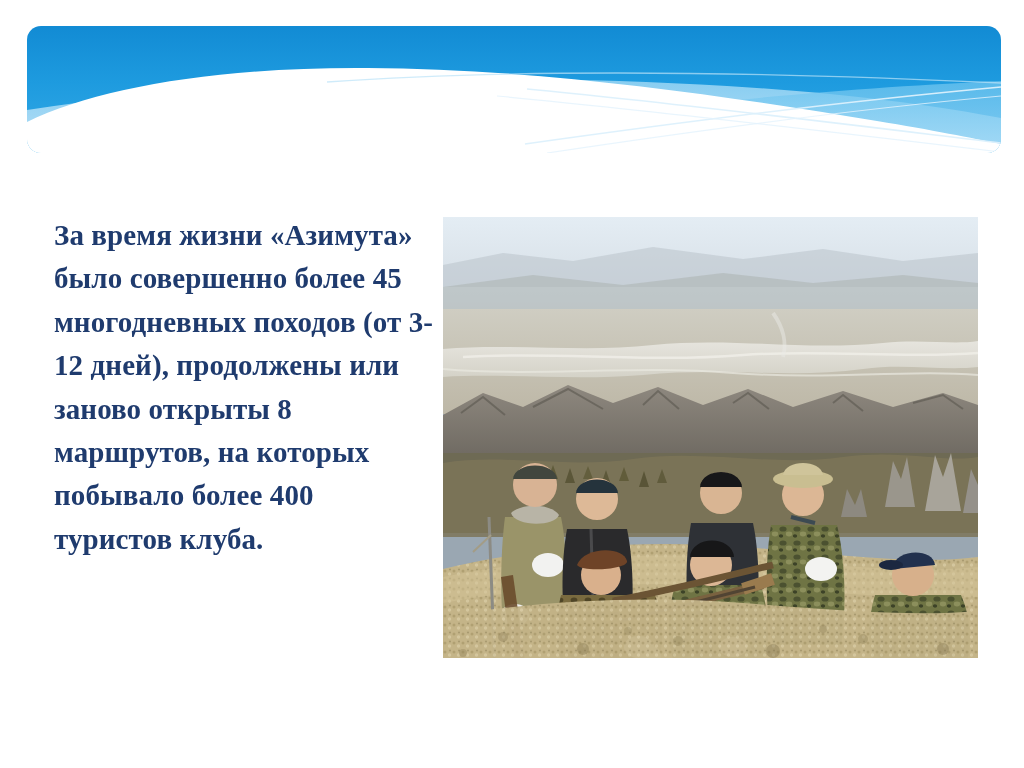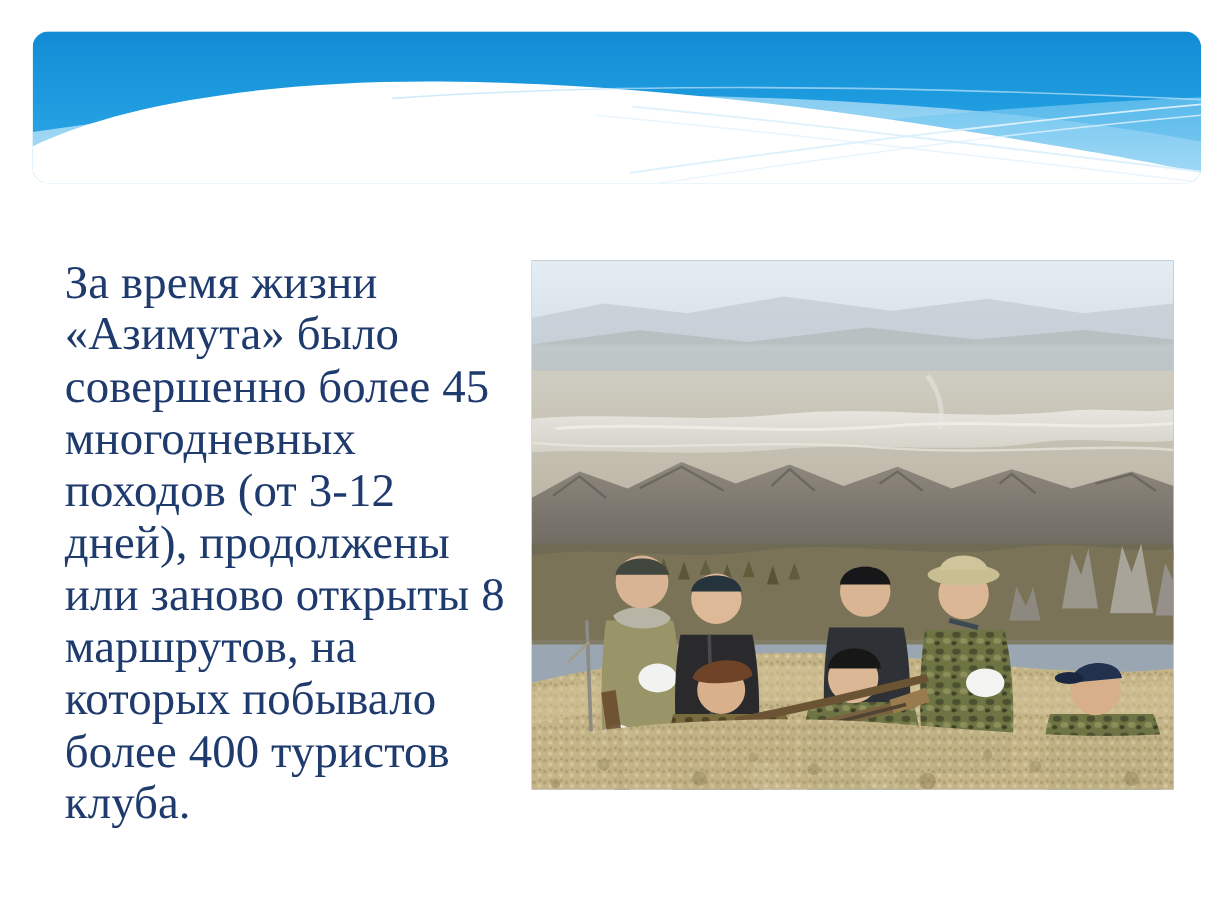--- a/index.html
+++ b/index.html
@@ -37,26 +37,27 @@
     height: 127px;
   }
 
   
   .body-text {
     position: absolute;
     left: 54px;
     top: 214px;
     width: 380px;
     color: #1F3B6E;
-    font-size: 39px;
+    font-size: 29px;
     line-height: 43.4px;
     font-family: "Liberation Serif", "DejaVu Serif", serif;
     text-align: left;
     white-space: pre-wrap;
     letter-spacing: 0.1px;
+    font-weight: bold;
   }
 
   
   .photo-frame {
     position: absolute;
     left: 443px;
     top: 217px;
     width: 535px;
     height: 441px;
     overflow: hidden;

